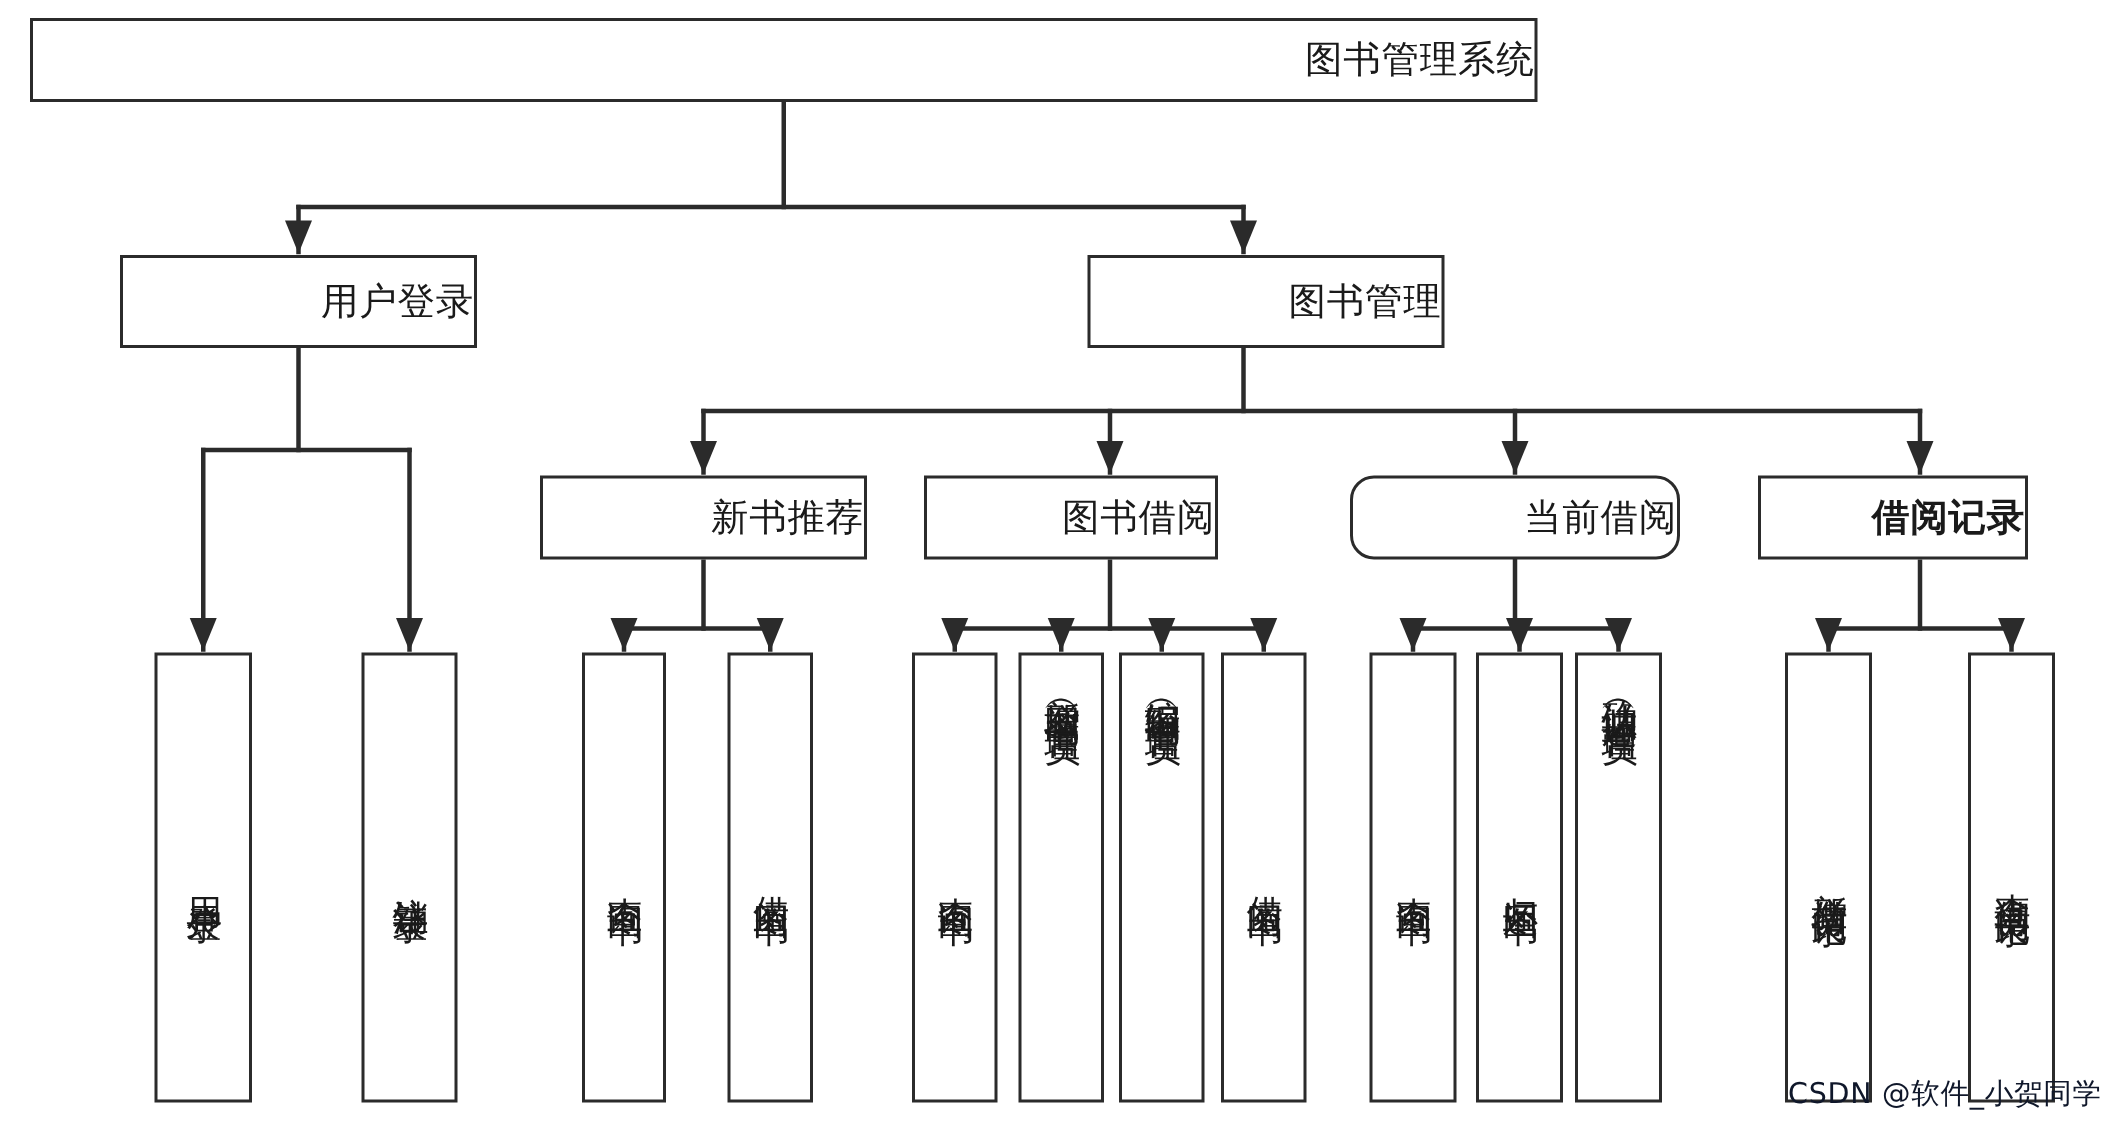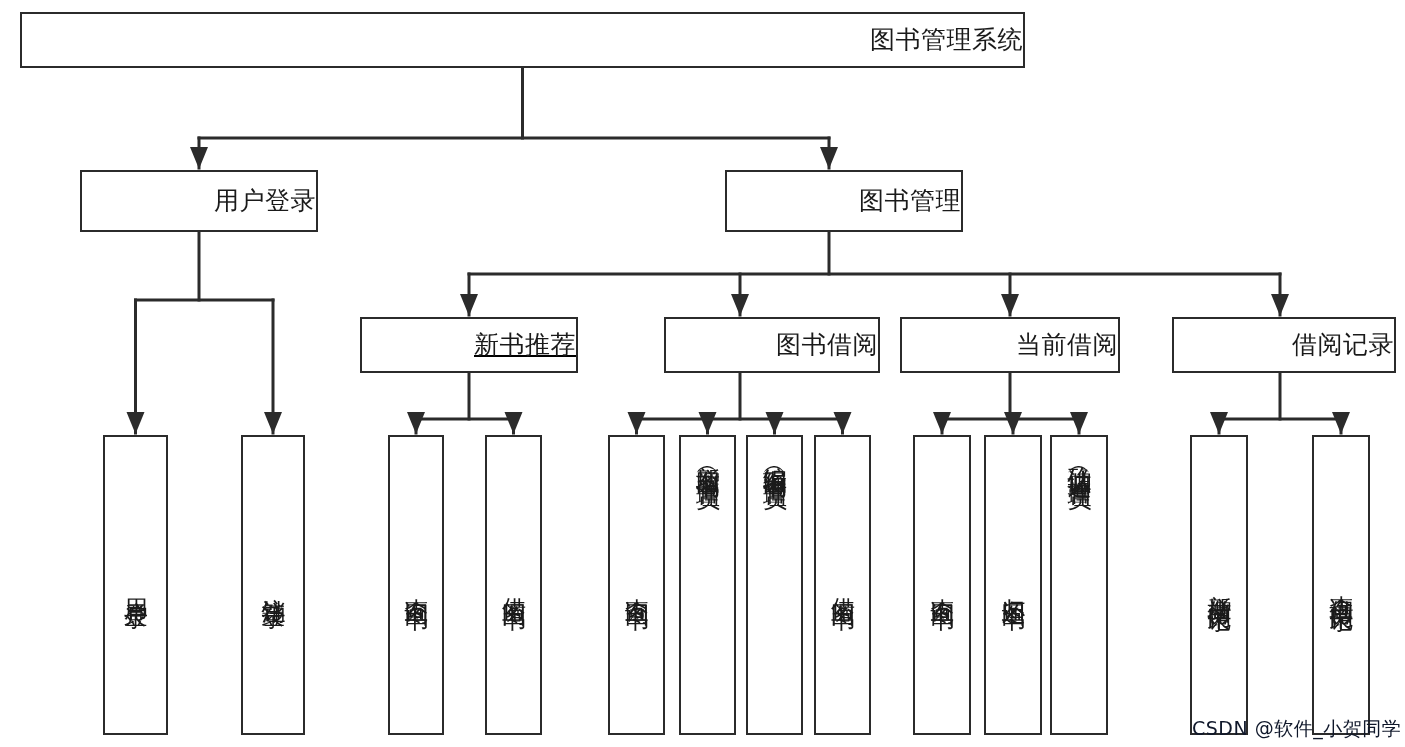--- a/index.html
+++ b/index.html
@@ -139,30 +139,30 @@
 <div id="boxes">
     <div class="node-box" style="left: 20px; top: 12px; width: 1005px; height: 56px;">
       <span class="node-label-h">图书管理系统</span>
     </div>
     <div class="node-box" style="left: 80px; top: 170px; width: 238px; height: 62px;">
       <span class="node-label-h">用户登录</span>
     </div>
     <div class="node-box" style="left: 687px; top: 170px; width: 238px; height: 62px; margin-left: 38px;">
       <span class="node-label-h">图书管理</span>
     </div>
-    <div class="node-box" style="left: 360px; top: 317px; width: 218px; height: 56px; text-decoration: underline;">
+    <div class="node-box" style="left: 360px; top: 317px; width: 218px; height: 56px;">
       <span class="node-label-h">新书推荐</span>
     </div>
-    <div class="node-box" style="left: 664px; top: 317px; width: 216px; height: 56px;">
+    <div class="node-box" style="left: 616px; top: 317px; width: 196px; height: 56px;">
       <span class="node-label-h">图书借阅</span>
     </div>
-    <div class="node-box" style="left: 900px; top: 317px; width: 220px; height: 56px;">
+    <div class="node-box" style="left: 900px; top: 317px; width: 220px; height: 56px; border-radius: 16px;">
       <span class="node-label-h">当前借阅</span>
     </div>
-    <div class="node-box" style="left: 1172px; top: 317px; width: 224px; height: 56px;">
+    <div class="node-box" style="left: 1172px; top: 317px; width: 180px; height: 56px; font-weight: bold;">
       <span class="node-label-h">借阅记录</span>
     </div>
     <div class="node-box vertical centered" style="left: 103px; top: 435px; width: 65px; height: 300px;">
       <span class="node-label-v">用户登录</span>
     </div>
     <div class="node-box vertical centered" style="left: 241px; top: 435px; width: 64px; height: 300px;">
       <span class="node-label-v">注销登录</span>
     </div>
     <div class="node-box vertical centered" style="left: 388px; top: 435px; width: 56px; height: 300px;">
       <span class="node-label-v">查询图书</span>

